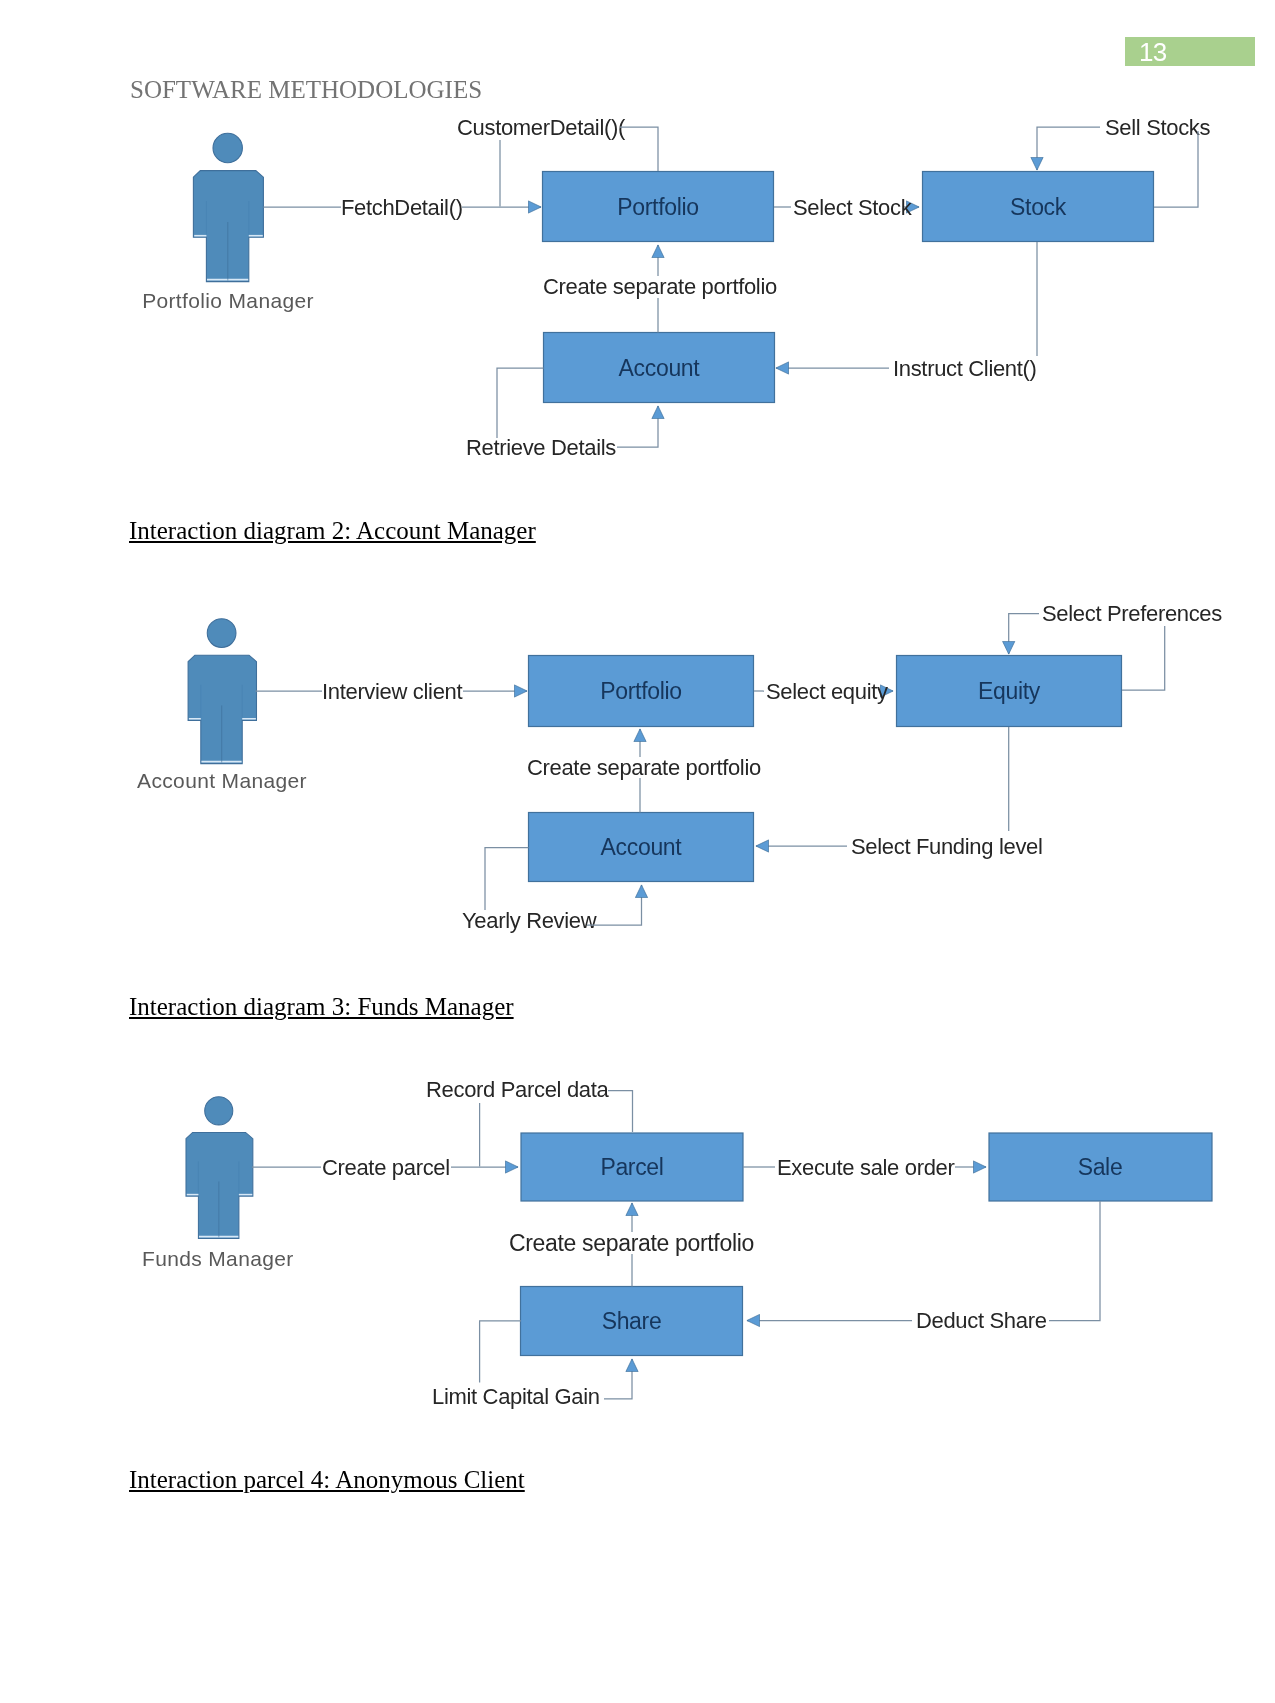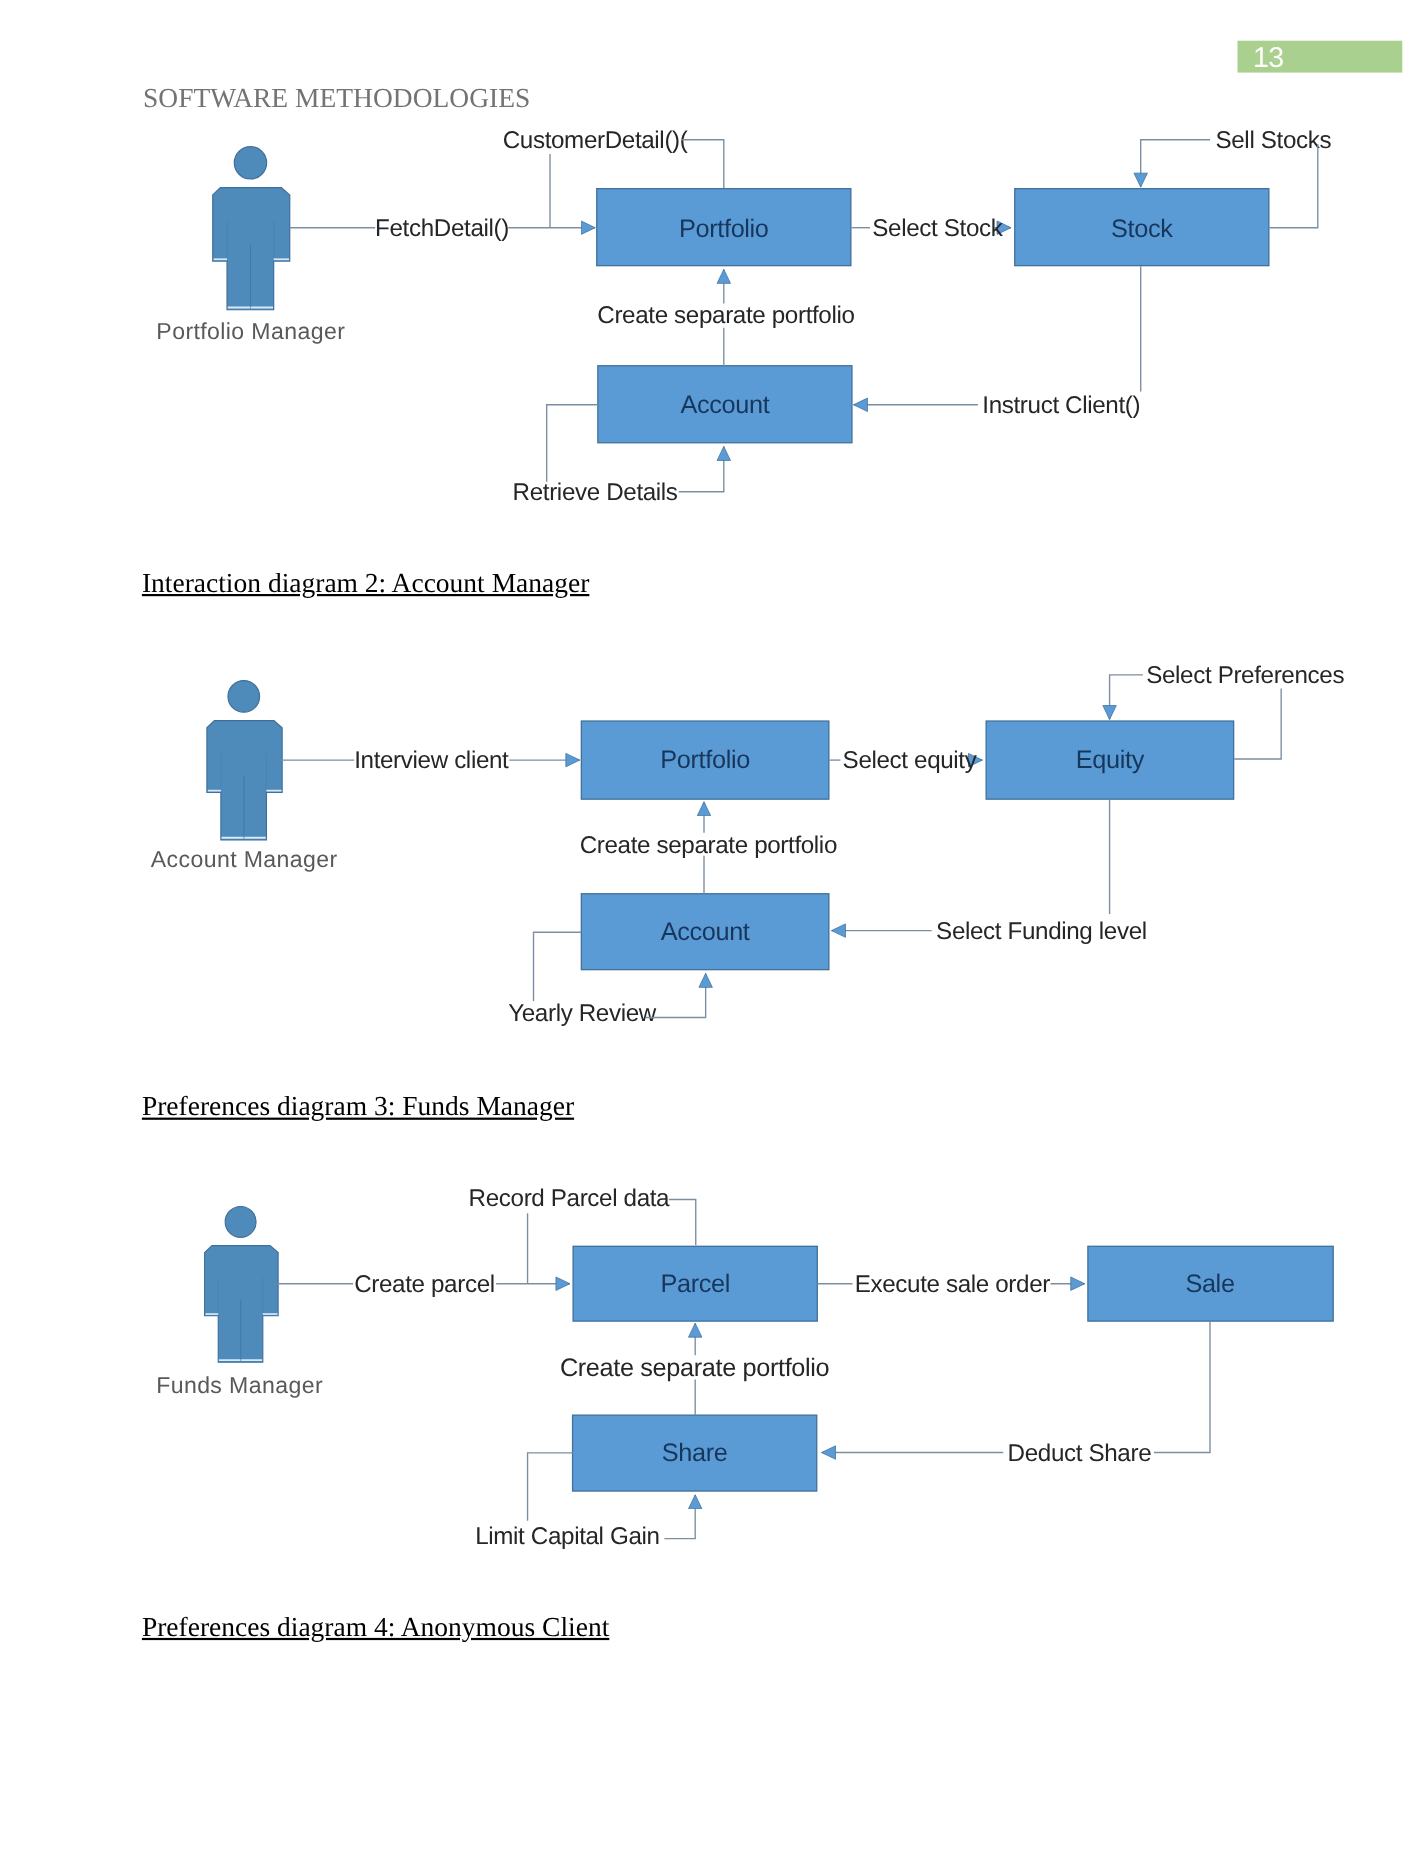--- a/index.html
+++ b/index.html
@@ -1,18 +1,18 @@
 <!DOCTYPE html>
 <html><head>
 <meta charset="utf-8">
 <style>
   html,body{margin:0;padding:0;}
   body{width:1275px;height:1703px;background:#ffffff;position:relative;overflow:hidden;
        font-family:"Liberation Serif",serif;-webkit-font-smoothing:antialiased;}
-  .page-number-band{position:absolute;left:1125px;top:37px;width:150px;height:29px;}
+  .page-number-band{position:absolute;left:1125px;top:37px;width:130px;height:29px;}
   .page-number-band .pn{position:absolute;left:14px;top:0px;font-family:"Liberation Sans",sans-serif;
      font-size:26px;color:#ffffff;letter-spacing:-0.6px;}
   .doc-title{position:absolute;left:130px;top:76px;font-size:25px;color:#737373;white-space:nowrap;}
   .caption{position:absolute;font-size:25px;color:#000;white-space:nowrap;text-decoration:underline;}
   svg{position:absolute;left:0;top:0;overflow:visible;}
   .dg text{font-family:"Liberation Sans",sans-serif;letter-spacing:-0.33px;}
   .dg text.boxlabel{font-size:23px;fill:#16365c;}
   .dg text.conn-label.lg{font-size:23px;}
   .dg text.conn-label{font-size:22px;fill:#262626;}
   .dg text.actor-label{font-size:21px;fill:#595959;letter-spacing:0.35px;}
@@ -21,22 +21,22 @@
 </head>
 <body>
 
 <div class="page-number-band" style="background:#a9d08e">
   <span class="pn">13</span>
 </div>
 
 <div class="doc-title">SOFTWARE METHODOLOGIES</div>
 
 <div class="caption" style="left:129px;top:517px">Interaction diagram 2: Account Manager</div>
-<div class="caption" style="left:129px;top:993px">Preferences diagram 3: Funds Manager</div>
-<div class="caption" style="left:129px;top:1466px">Preferences diagram 4: Anonymous Client</div>
+<div class="caption" style="left:129px;top:993px">Interaction diagram 3: Funds Manager</div>
+<div class="caption" style="left:129px;top:1466px">Interaction parcel 4: Anonymous Client</div>
 
 <svg class="dg" width="1275" height="1703" viewBox="0 0 1275 1703">
  <defs>
   <marker id="ah" markerWidth="14" markerHeight="14" refX="13.2" refY="7" orient="auto" markerUnits="userSpaceOnUse">
     <path d="M0.6,0.9 L13.3,7 L0.6,13.1 z" fill="#5b9bd5" stroke="#41719c" stroke-width="0.7" stroke-linejoin="miter"></path>
   </marker>
   <g id="actor-glyph">
     <circle cx="227.7" cy="148" r="14.7" fill="#4f8bba" stroke="#3f6f9b" stroke-width="1.1"></circle>
     <path d="M193.4,177.2 L200.3,170.6 L255.8,170.6 L263.4,177.2 L263.4,237.3 L248.8,237.3 L248.8,281.6 L206.4,281.6 L206.4,237.3 L193.4,237.3 Z" fill="#4f8bba" stroke="#3f6f9b" stroke-width="1.1" stroke-linejoin="miter"></path>
     <path d="M194.2,235.7 L206.4,235.7" stroke="#d8e8f6" stroke-width="1.6" fill="none"></path>

